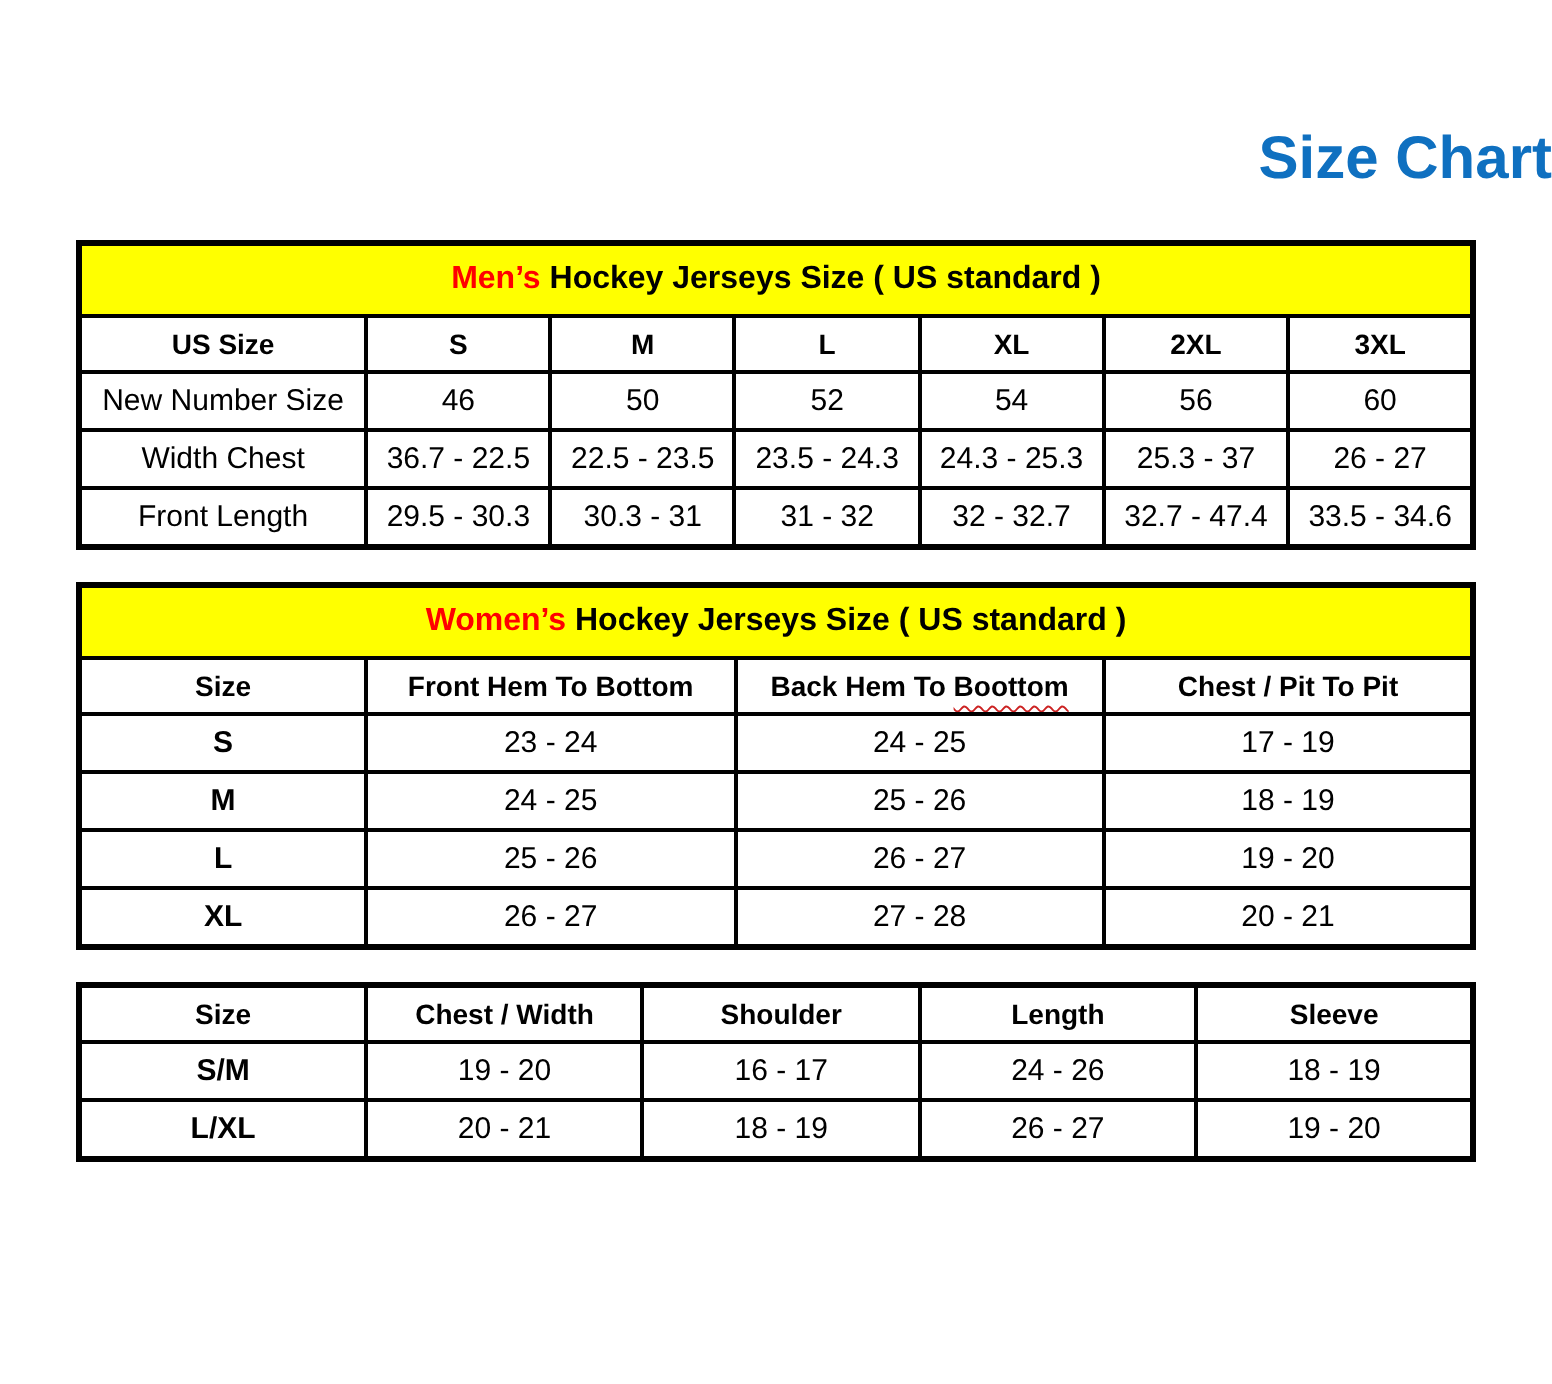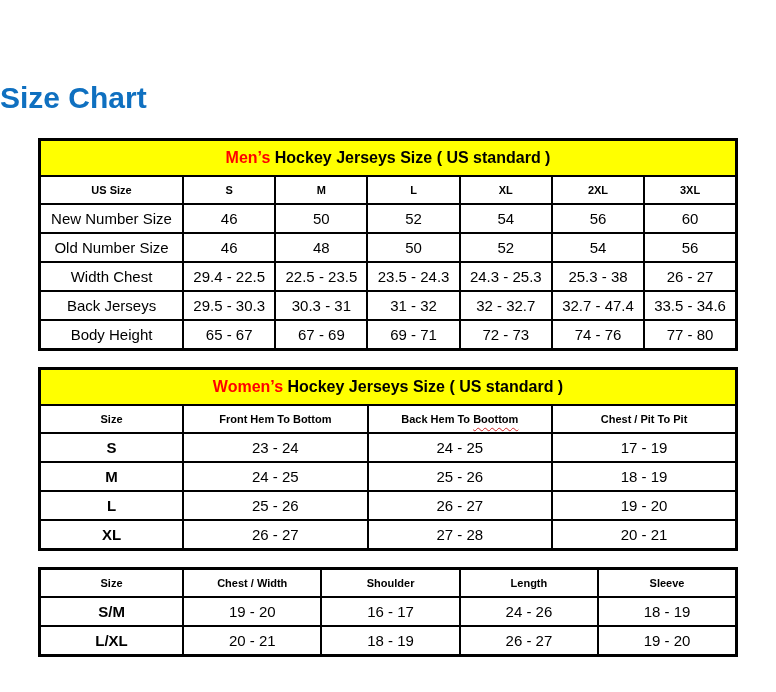--- a/index.html
+++ b/index.html
@@ -7,22 +7,22 @@
     width: 776px;
     height: 692px;
     background: #ffffff;
     font-family: "Liberation Sans", "DejaVu Sans", sans-serif;
     color: #000000;
   }
   .page { position: relative; width: 776px; height: 692px; overflow: hidden; }
 
   .page-title {
     margin: 0;
-    padding-top: 80px;
-    text-align: left;
+    padding-top: 62px;
+    text-align: right;
     font-size: 30px;
     line-height: 36px;
     font-weight: bold;
     letter-spacing: 0px;
   }
 
   .tables-wrap { margin-top: 22px; }
 
   table.size-table {
     width: 700px;
@@ -45,21 +45,21 @@
 
   th.section-title {
     background: var(--section-bg, #ffff00);
     font-size: 16px;
     font-weight: bold;
     height: 32px;
   }
   .accent { color: var(--accent-red, #ff0000); }
 
   th.col-header {
-    font-size: 11px;
+    font-size: 14px;
     font-weight: bold;
     height: 24px;
     background: #ffffff;
   }
 
   td.size-cell, td.row-label {
     font-size: 15px;
     font-weight: normal;
     height: 25px;
     background: #ffffff;
@@ -110,54 +110,36 @@
           <tr>
             <td class="row-label">New Number Size</td>
             <td class="size-cell">46</td>
             <td class="size-cell">50</td>
             <td class="size-cell">52</td>
             <td class="size-cell">54</td>
             <td class="size-cell">56</td>
             <td class="size-cell">60</td>
           </tr>
           <tr>
-            <td class="row-label">Old Number Size</td>
-            <td class="size-cell">46</td>
-            <td class="size-cell">48</td>
-            <td class="size-cell">50</td>
-            <td class="size-cell">52</td>
-            <td class="size-cell">54</td>
-            <td class="size-cell">56</td>
-          </tr>
-          <tr>
             <td class="row-label">Width Chest</td>
-            <td class="size-cell">29.4 - 22.5</td>
+            <td class="size-cell">36.7 - 22.5</td>
             <td class="size-cell">22.5 - 23.5</td>
             <td class="size-cell">23.5 - 24.3</td>
             <td class="size-cell">24.3 - 25.3</td>
-            <td class="size-cell">25.3 - 38</td>
-            <td class="size-cell">26 - 27</td>
-          </tr>
-          <tr>
-            <td class="row-label">Back Jerseys</td>
+            <td class="size-cell">25.3 - 37</td>
+            <td class="size-cell">26 - 27</td>
+          </tr>
+          <tr>
+            <td class="row-label">Front Length</td>
             <td class="size-cell">29.5 - 30.3</td>
             <td class="size-cell">30.3 - 31</td>
             <td class="size-cell">31 - 32</td>
             <td class="size-cell">32 - 32.7</td>
             <td class="size-cell">32.7 - 47.4</td>
             <td class="size-cell">33.5 - 34.6</td>
-          </tr>
-          <tr>
-            <td class="row-label">Body Height</td>
-            <td class="size-cell">65 - 67</td>
-            <td class="size-cell">67 - 69</td>
-            <td class="size-cell">69 - 71</td>
-            <td class="size-cell">72 - 73</td>
-            <td class="size-cell">74 - 76</td>
-            <td class="size-cell">77 - 80</td>
           </tr>
         </tbody>
       </table>
     <table class="size-table">
         <colgroup>
           <col style="width: 20.6%;">
           <col style="width: 26.47%;">
           <col style="width: 26.47%;">
           <col style="width: 26.46%;">
         </colgroup>

